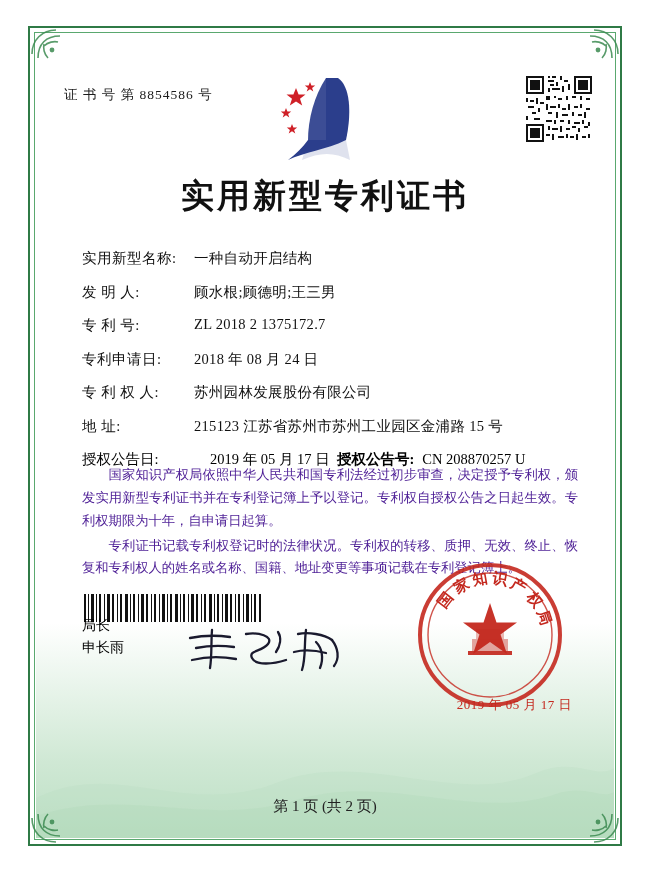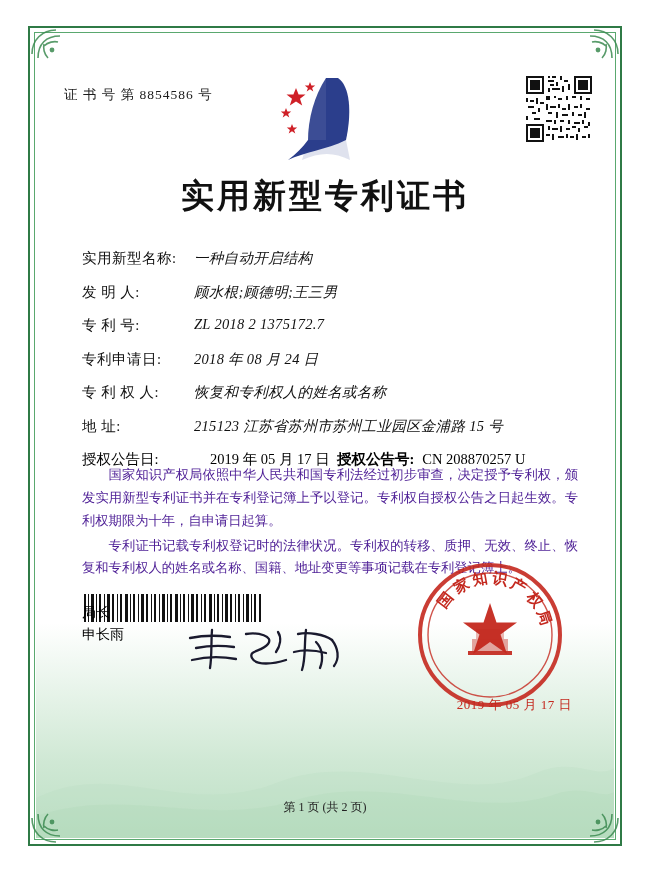--- a/index.html
+++ b/index.html
@@ -76,58 +76,58 @@
   .row{
     display:flex;align-items:flex-start;
     margin-bottom:14.5px;
     font-size:14.5px;color:#111;
   }
   .lbl{
     width:112px;flex:0 0 112px;
     letter-spacing:0.5px;
     white-space:nowrap;
   }
-  .val{flex:1 1 auto;letter-spacing:0.3px;font-style:italic;}
+  .val{flex:1 1 auto;letter-spacing:0.3px;}
   .row .val.mono{font-family:"Liberation Serif", serif;}
   .row-two{display:flex;align-items:baseline;font-size:14.5px;margin-bottom:14.5px;}
   .row-two .seg{display:flex;align-items:baseline;}
   .row-two .seg.first{width:255px;flex:0 0 255px;gap:16px;}
   .row-two .lbl2{width:112px;flex:0 0 112px;white-space:nowrap;}
   .row-two .lbl3{white-space:nowrap;margin-right:8px;font-weight:bold;}
 
   .para{
     position:absolute;left:46px;right:36px;top:430px;
     font-size:13.3px;line-height:1.72;color:#4c1d95;
     text-align:justify;
     font-family:"DejaVu Serif", serif;
   }
   .para p{margin:0 0 2px 0;text-indent:2em;}
 
   .barcode{
     position:absolute;left:48px;top:560px;width:178px;height:28px;
   }
 
   .sign-block{
-    position:absolute;left:46px;top:568px;font-size:14px;line-height:1.55;
+    position:absolute;left:46px;top:581px;font-size:14px;line-height:1.55;
   }
   .sign-img{
     position:absolute;left:146px;top:592px;width:175px;height:48px;
   }
 
   .seal{
     position:absolute;right:48px;top:525px;width:152px;height:152px;
   }
   .seal-date{
     position:absolute;right:42px;top:662px;
     font-size:13px;color:#c4281e;letter-spacing:0.5px;
   }
 
   .footer{
     position:absolute;left:0;right:0;bottom:22px;text-align:center;
-    font-size:12px;color:#222;
+    font-size:15px;color:#222;
   }
 </style>
 </head>
 <body>
 
 <div class="page">
 
   <div class="bottom-band"></div>
 
   <svg class="band-wave" viewBox="0 0 578 150" preserveAspectRatio="none">
@@ -301,21 +301,21 @@
         <span class="val mono">ZL 2018 2 1375172.7</span>
       </div>
 
       <div class="row">
         <span class="lbl">专利申请日:</span>
         <span class="val">2018 年 08 月 24 日</span>
       </div>
 
       <div class="row">
         <span class="lbl">专 利 权 人:</span>
-        <span class="val">恢复和专利权人的姓名或名称</span>
+        <span class="val">苏州园林发展股份有限公司</span>
       </div>
 
       <div class="row">
         <span class="lbl">地      址:</span>
         <span class="val">215123  江苏省苏州市苏州工业园区金浦路 15 号</span>
       </div>
 
       <div class="row-two">
         <span class="seg first">
           <span class="lbl2">授权公告日:</span>

